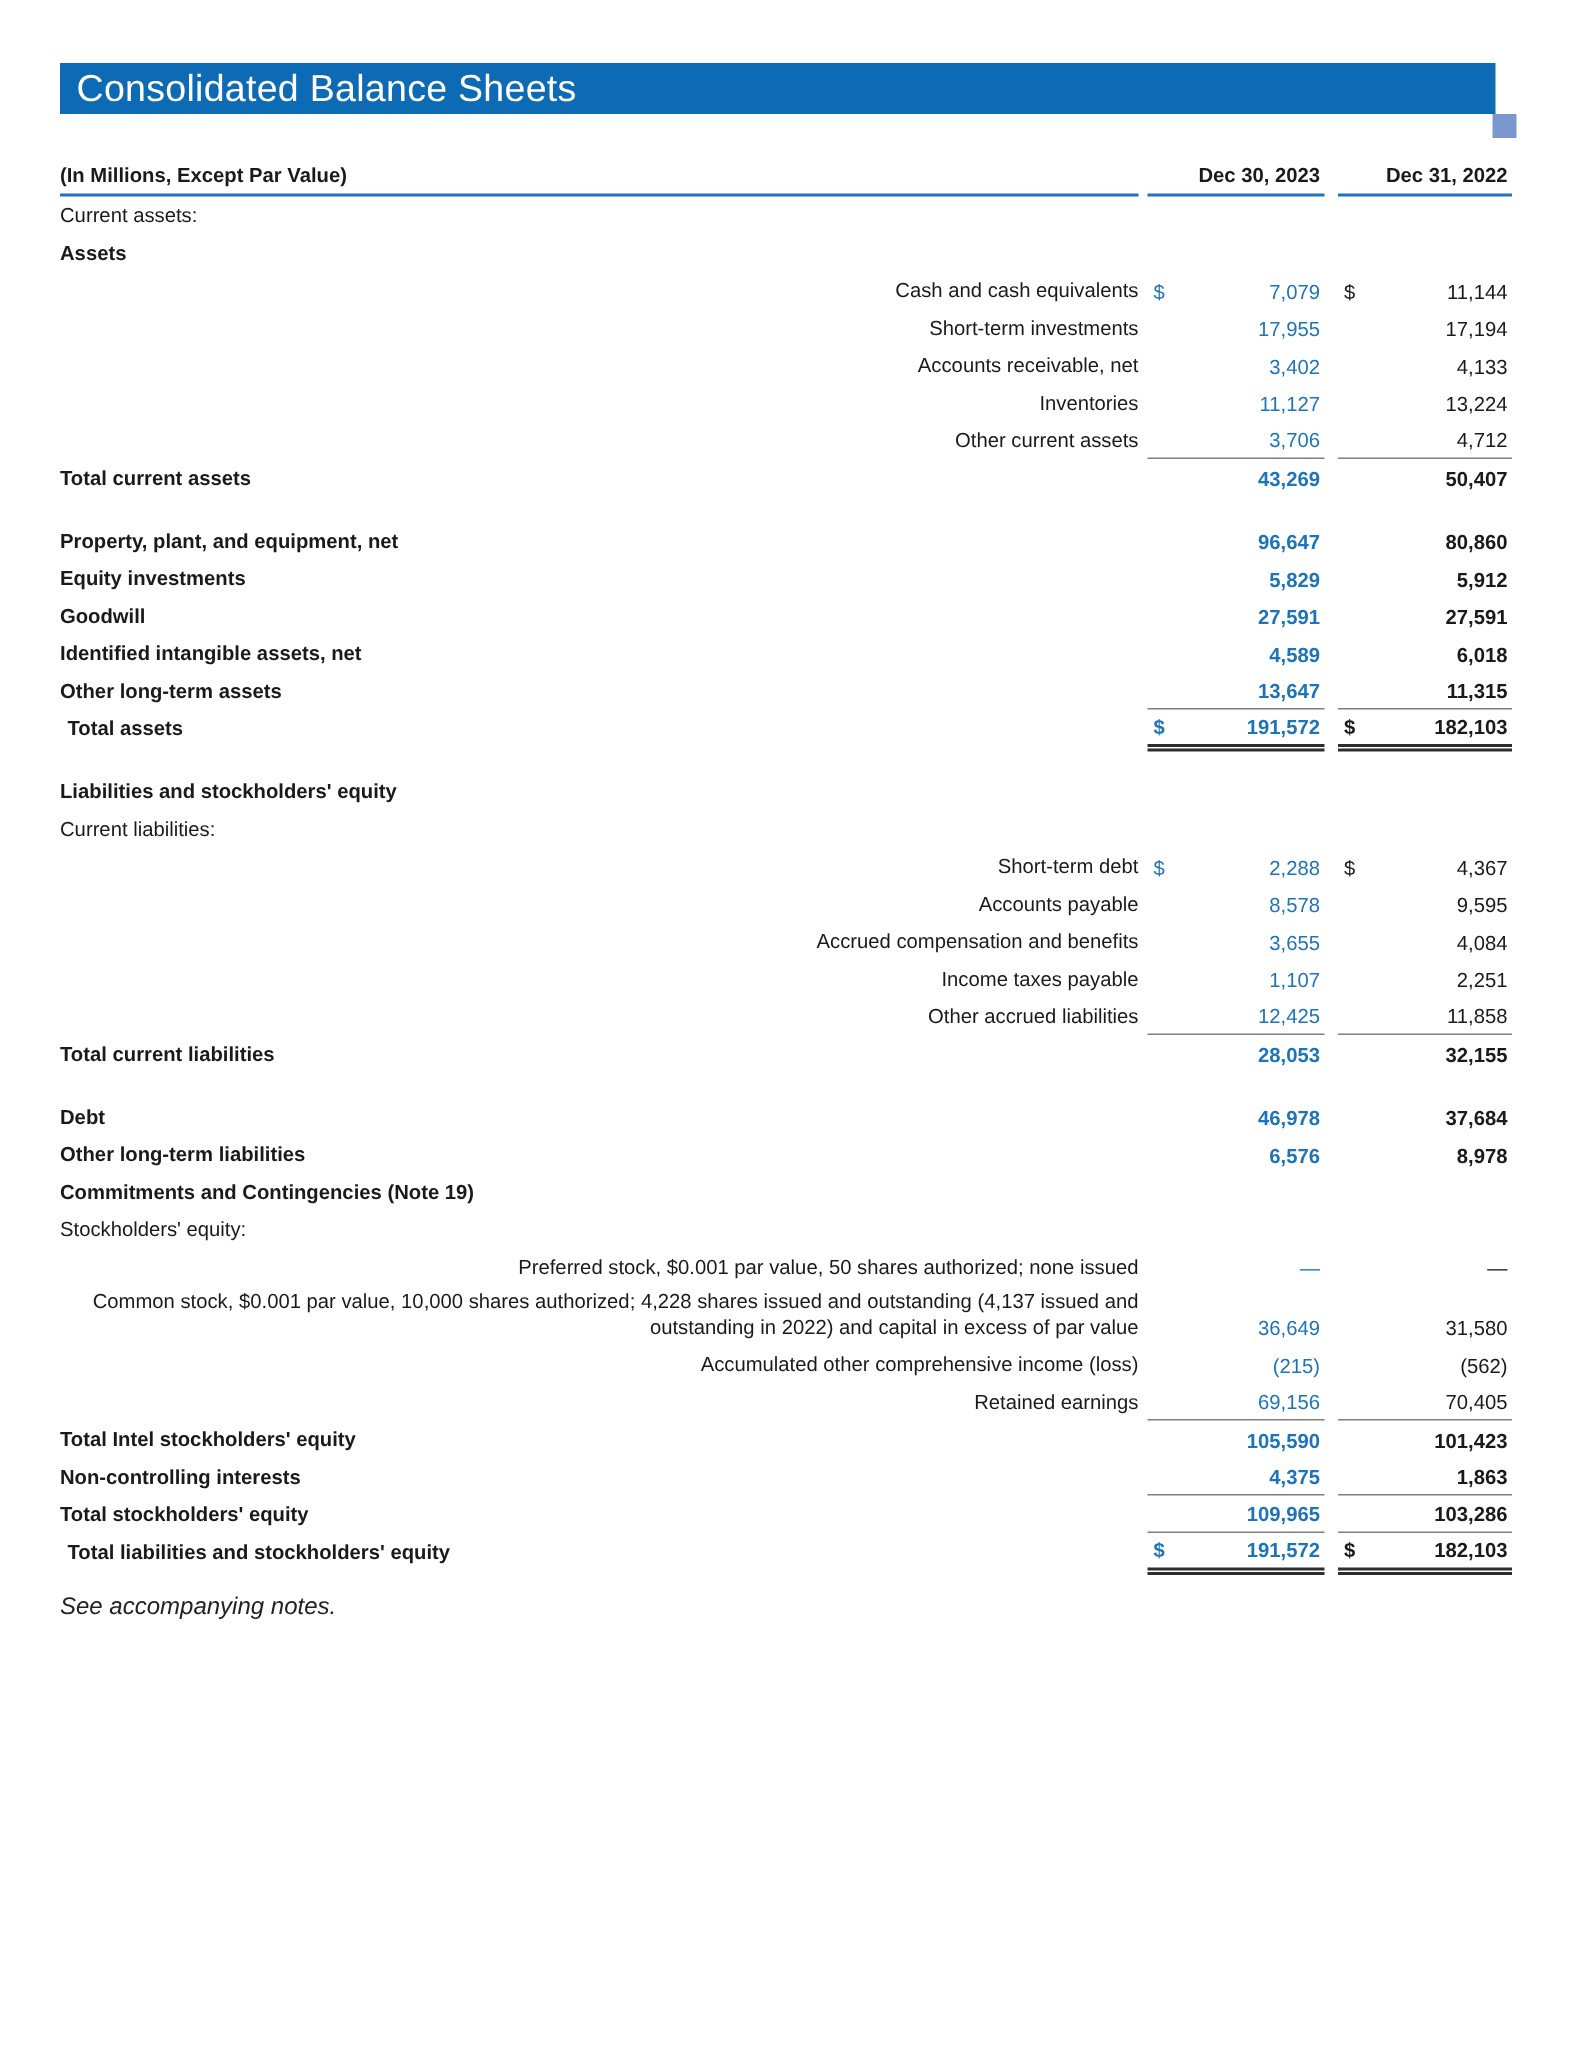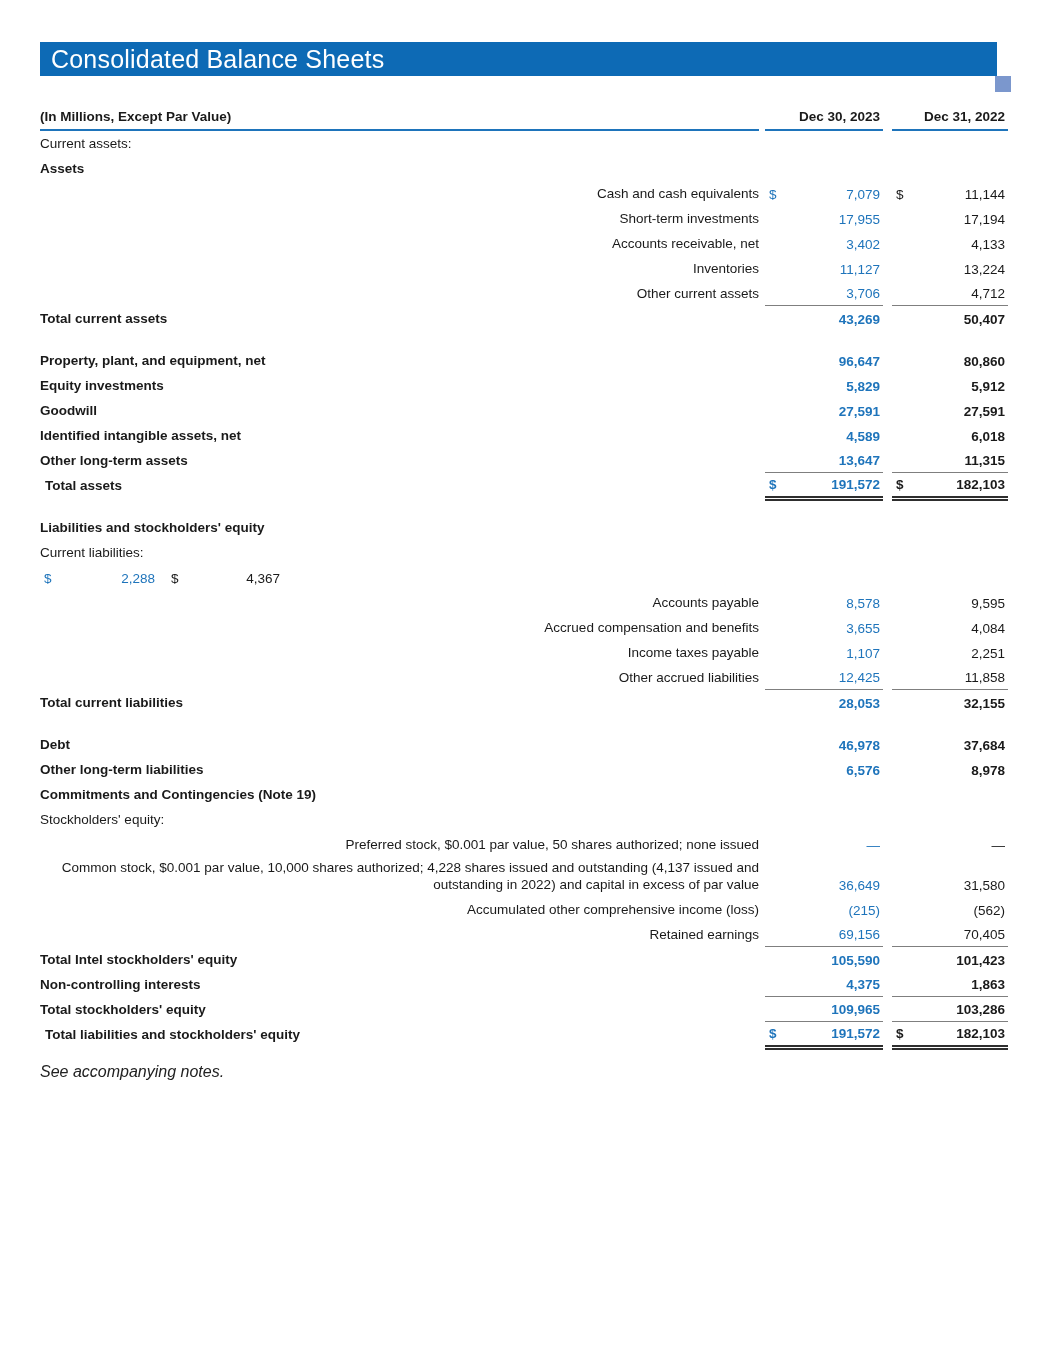--- a/index.html
+++ b/index.html
@@ -266,20 +266,21 @@
             <span class="dollar"></span>
             <span class="val"></span>
           </div>
           <div class="sp"></div>
           <div class="c2 v2022 cell no-rule" style="border: none;">
             <span class="dollar"></span>
             <span class="val"></span>
           </div>
         </div>
         <div class="row body-row">
+          <div class="lbl ind-1">Short-term debt</div>
           <div class="c1 v2023 cell">
             <span class="dollar">$</span>
             <span class="val">2,288</span>
           </div>
           <div class="sp"></div>
           <div class="c2 v2022 cell">
             <span class="dollar">$</span>
             <span class="val">4,367</span>
           </div>
         </div>

